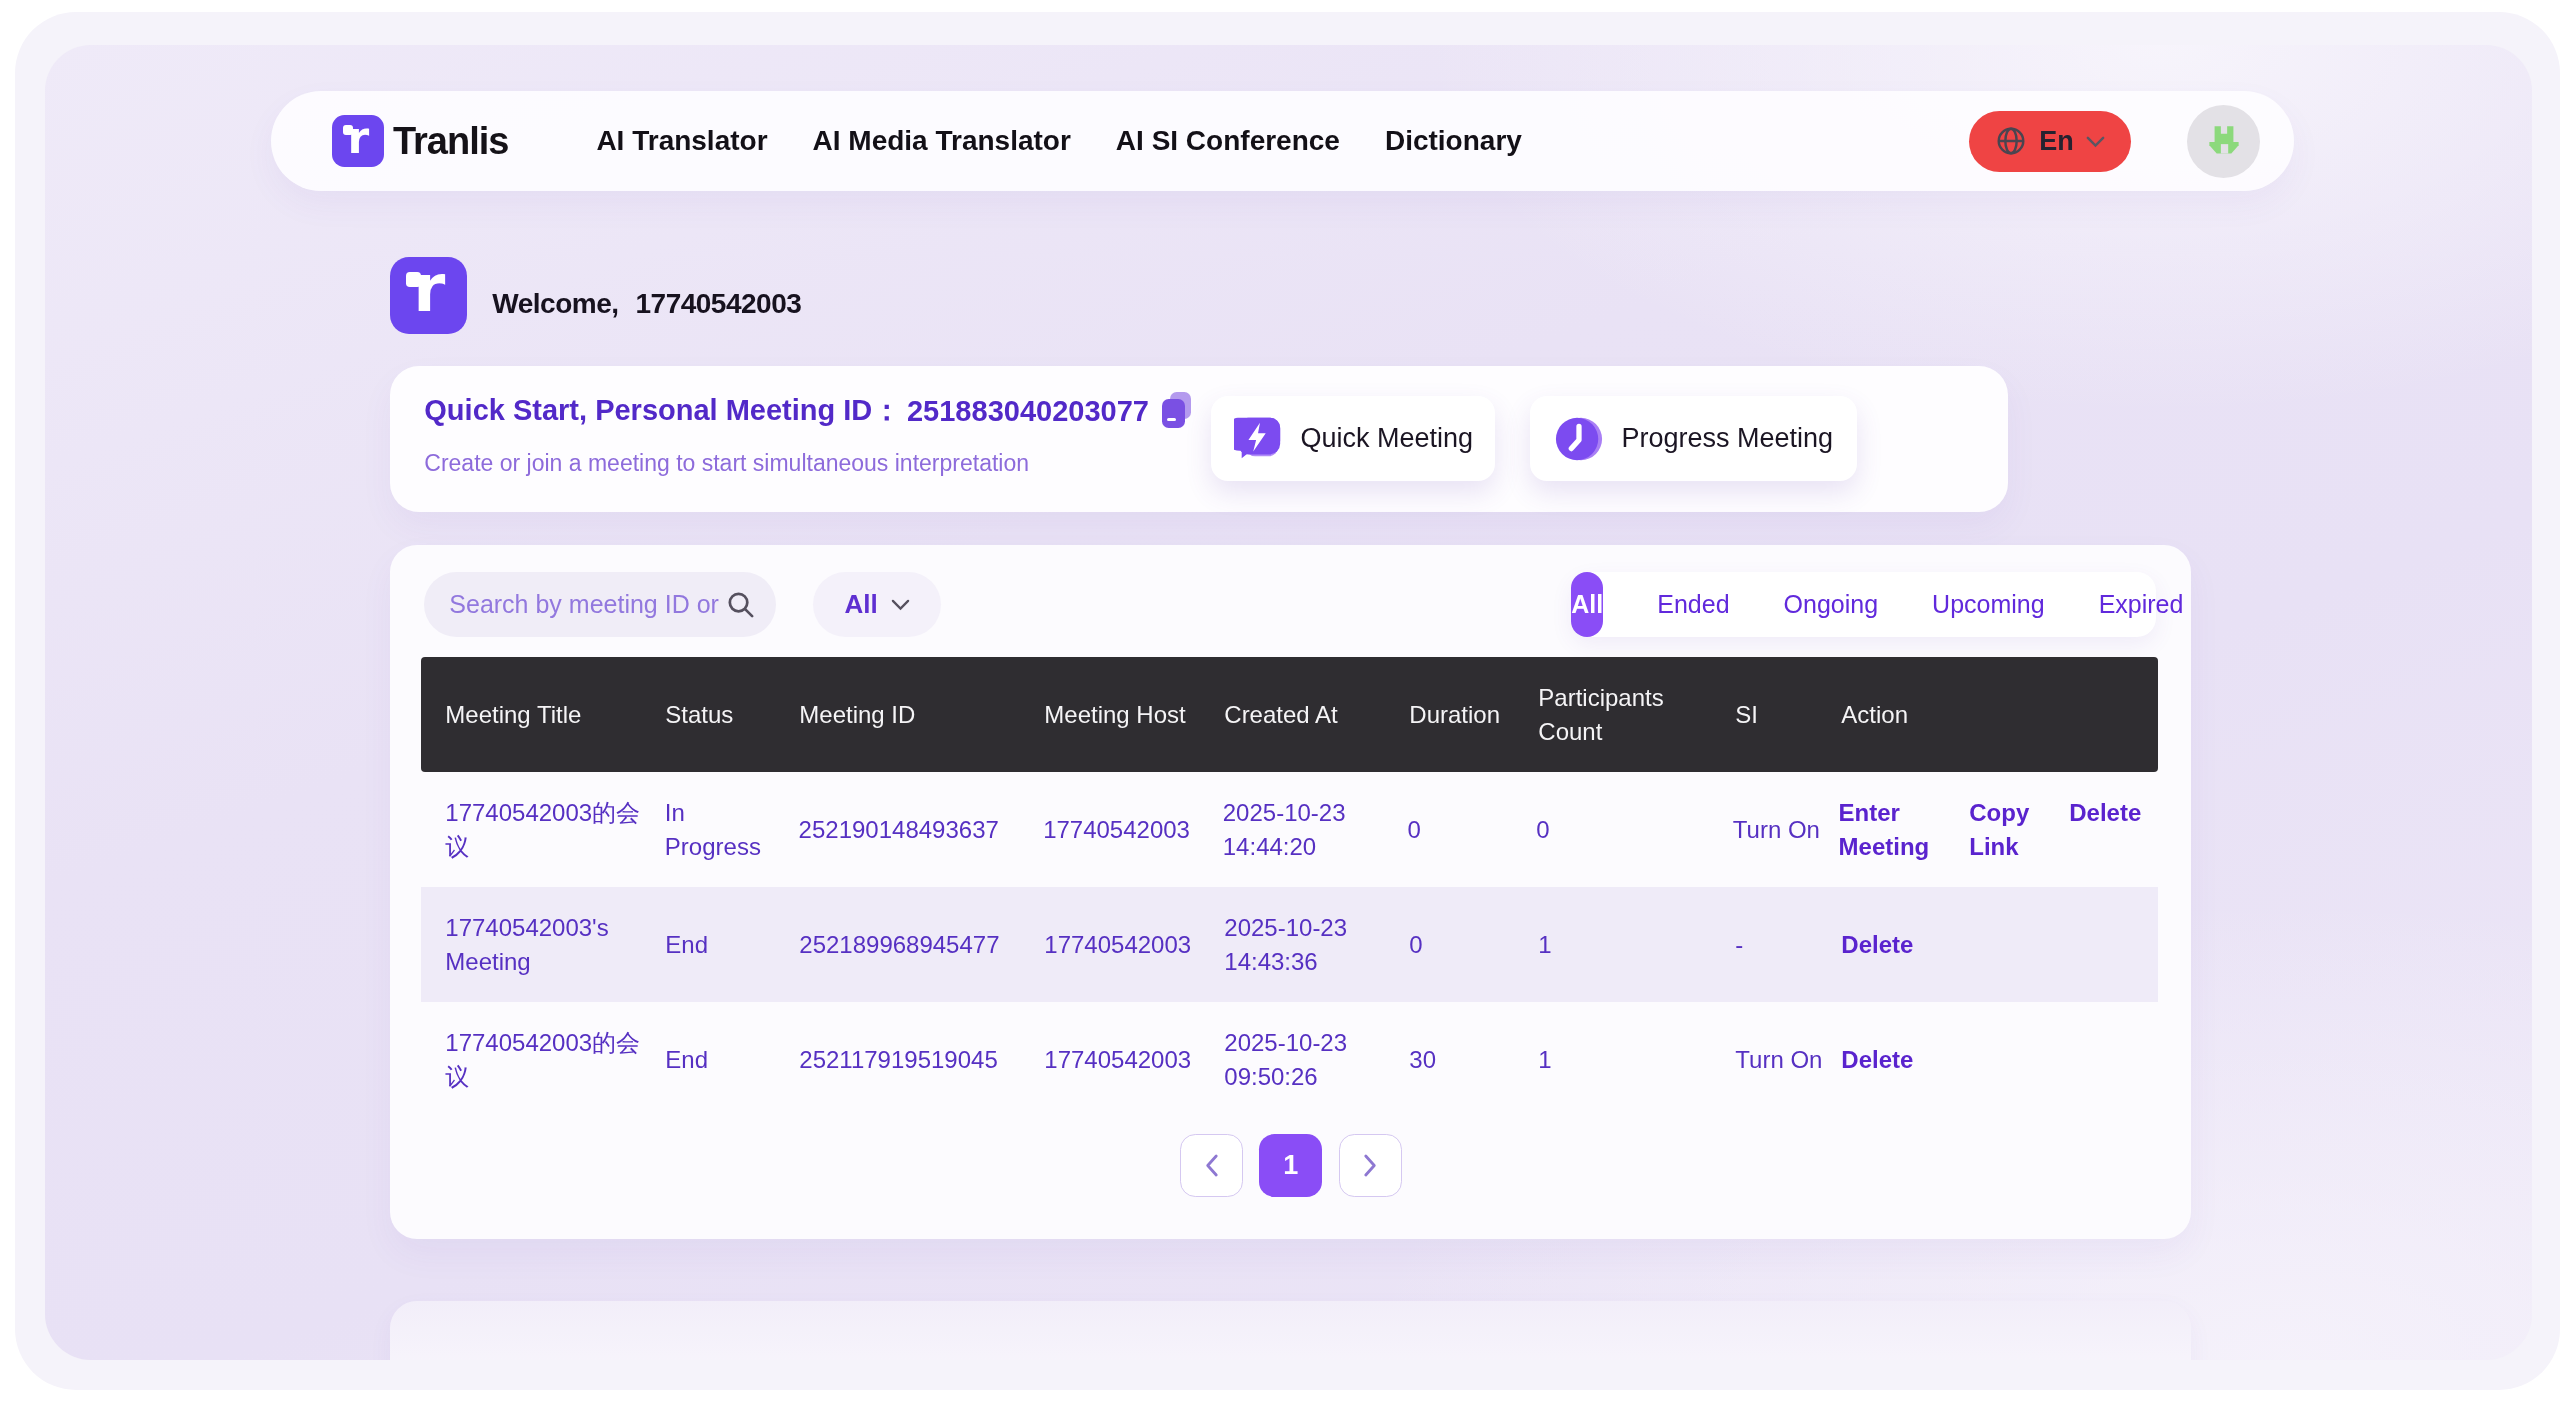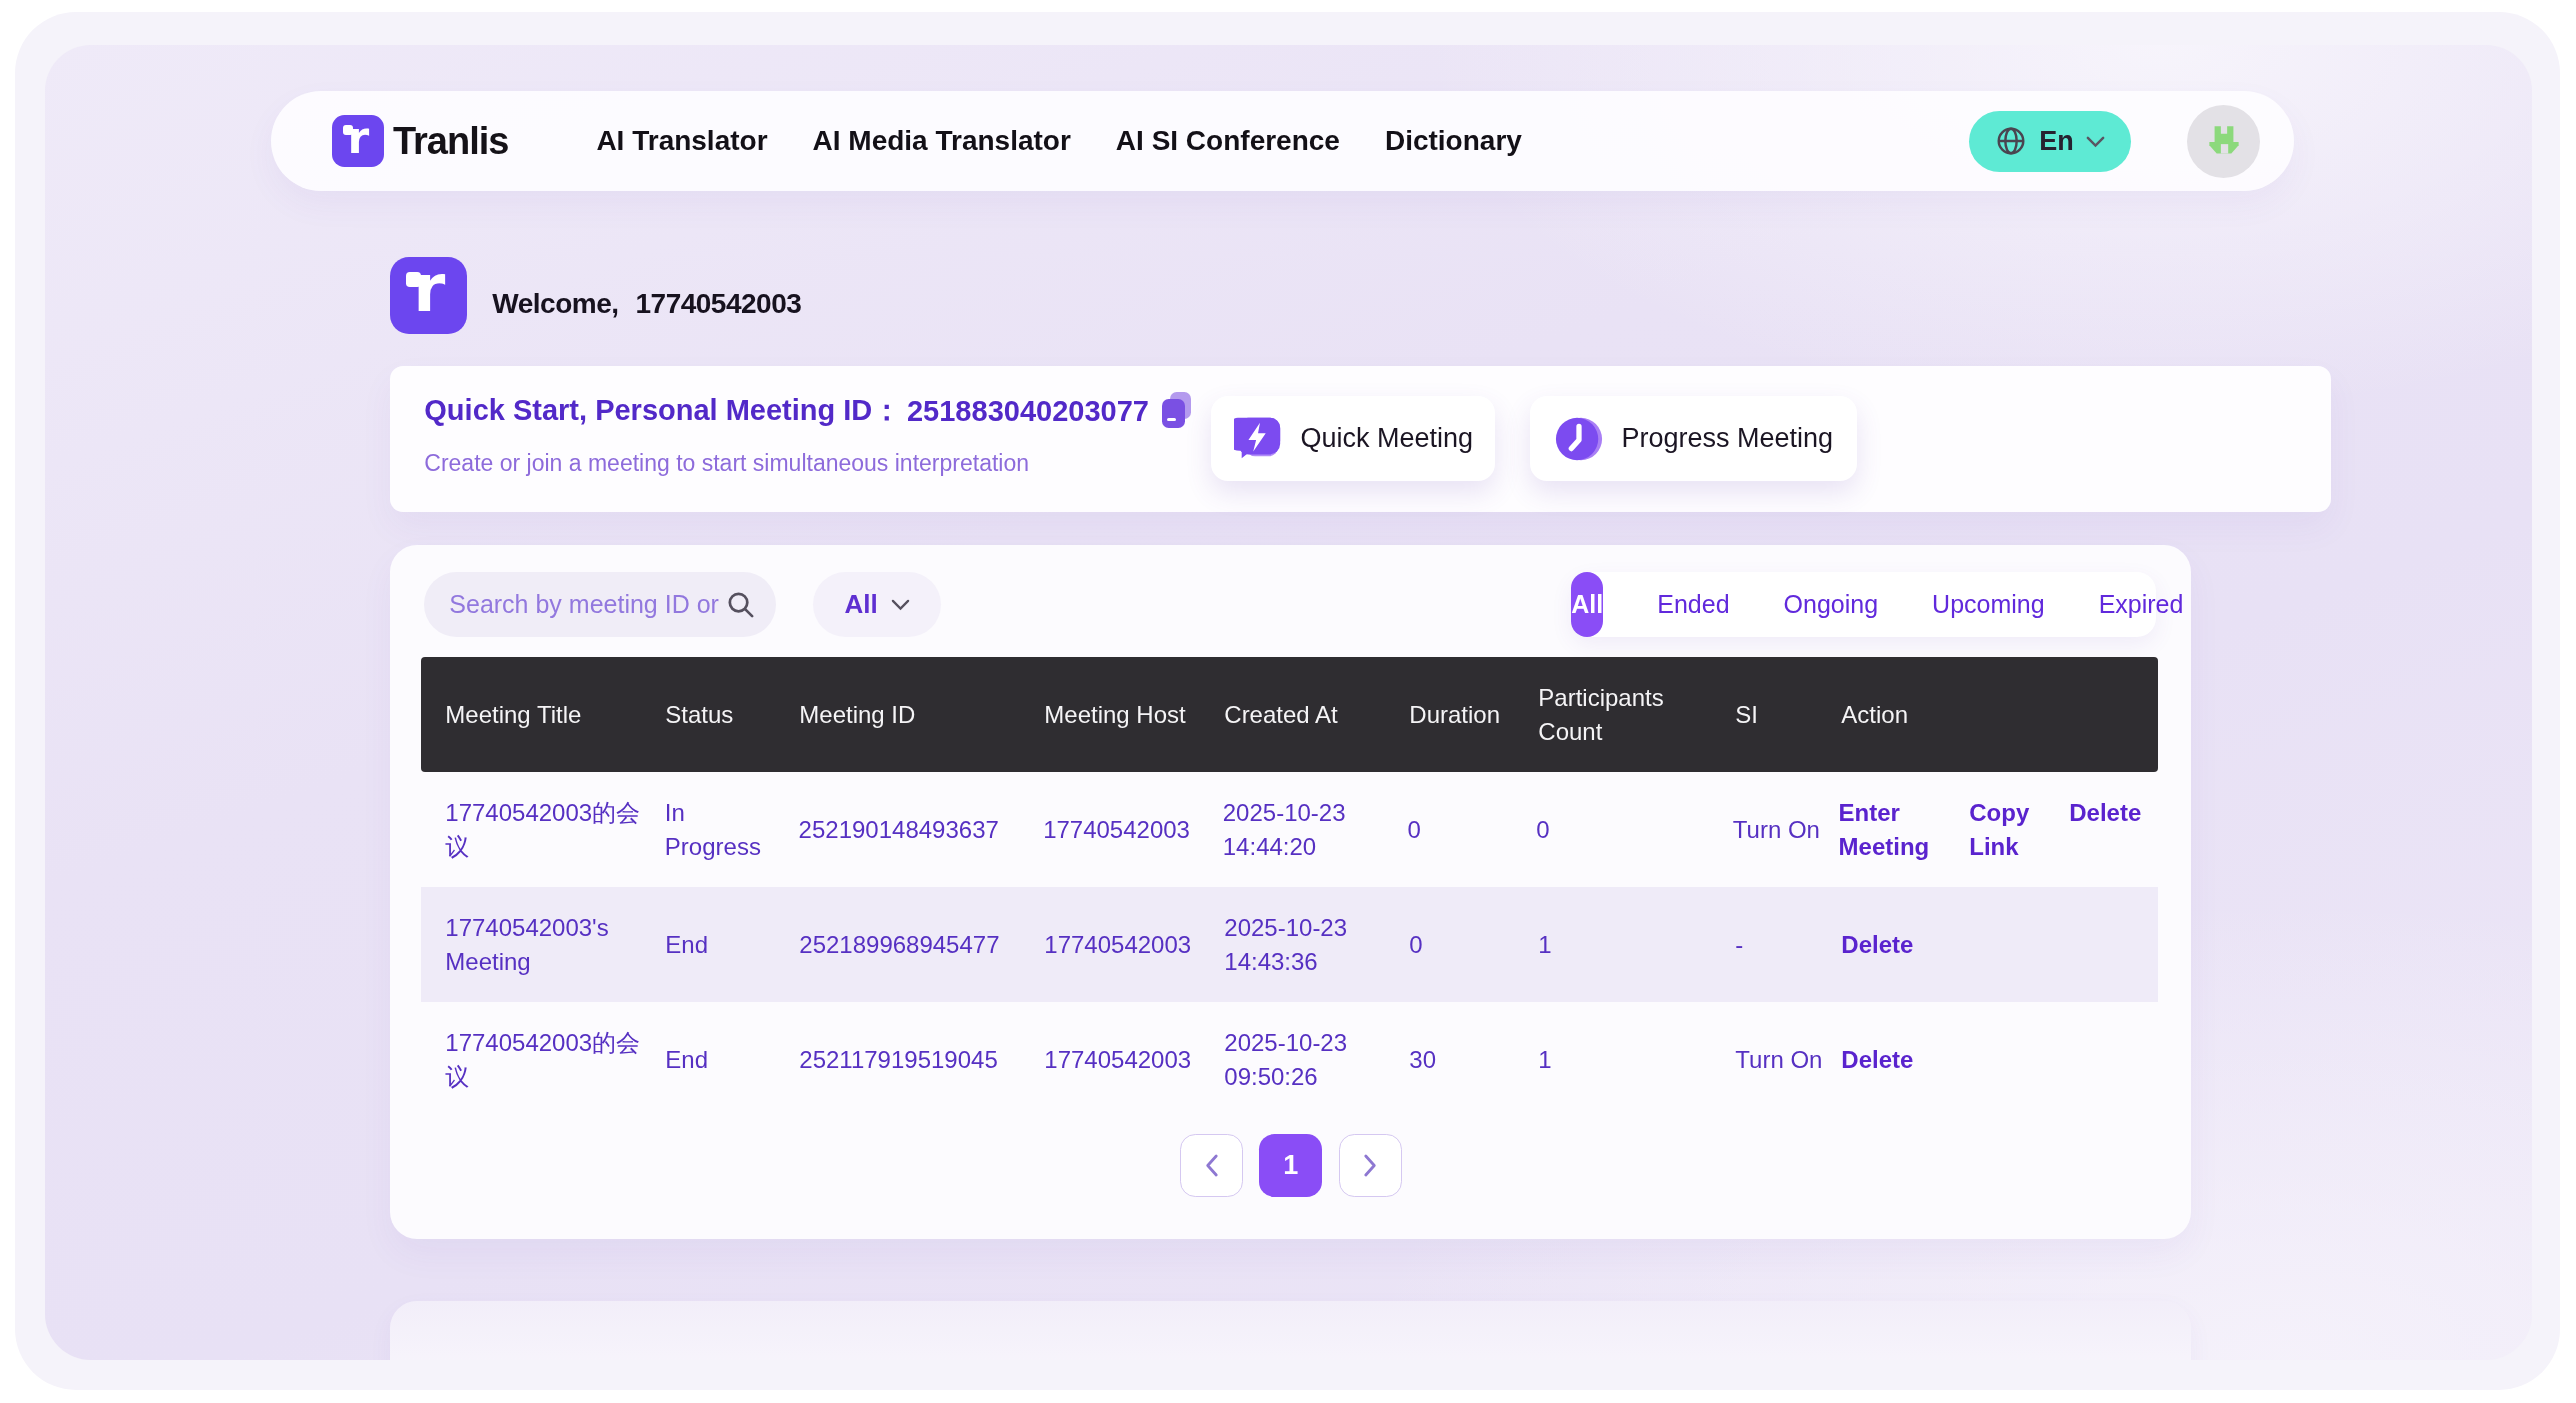--- a/index.html
+++ b/index.html
@@ -19,33 +19,33 @@
   .navbar{position:absolute;left:226px;top:46px;width:2023px;height:100px;background:rgba(253,252,255,.95);
           border-radius:50px;display:flex;align-items:center;padding:0 34px 0 61px;box-shadow:0 13.4px 33px rgba(96,62,180,.05);}
   .brand{display:flex;align-items:center;gap:8.6px;cursor:pointer;}
   .logo-mark{position:relative;width:52px;height:52px;border-radius:12.4px;background:#6C46EF;display:block;}
   .logo-dot{position:absolute;left:10.5px;top:9.6px;width:10.5px;height:10.5px;background:#fff;border-radius:2.9px;}
   .logo-r{position:absolute;left:15.3px;top:-3.8px;color:#fff;font-weight:700;font-size:44px;font-family:"DejaVu Sans",sans-serif;}
   .brand-name{font-size:38px;font-weight:800;color:#151218;letter-spacing:-1px;}
   .nav-links{display:flex;align-items:center;gap:45px;margin-left:88px;}
   .nav-link{font-size:28px;font-weight:700;color:#131017;cursor:pointer;}
   .nav-right{margin-left:auto;display:flex;align-items:center;gap:56px;}
-  .lang-pill{display:flex;align-items:center;gap:11.5px;background:#5eead4;border-radius:33px;height:61px;padding:0 25px;cursor:pointer;}
+  .lang-pill{display:flex;align-items:center;gap:11.5px;background:#ef4444;border-radius:33px;height:61px;padding:0 25px;cursor:pointer;}
   .lang-pill .lang-label{font-size:27px;font-weight:600;color:#262230;}
   .avatar{width:73px;height:73px;border-radius:50%;background:#E3E1E6;display:flex;align-items:center;justify-content:center;cursor:pointer;overflow:hidden;}
   
   .welcome{position:absolute;left:345px;top:212px;display:flex;align-items:center;gap:25px;}
   .welcome .logo-mark{width:77px;height:77px;border-radius:19px;}
   .welcome .logo-dot{left:15.3px;top:14.4px;width:15.3px;height:15.3px;border-radius:3.8px;}
   .welcome .logo-r{left:23px;top:-6.7px;font-size:65px;}
   .welcome-title{font-size:28px;font-weight:700;color:var(--text-dark);letter-spacing:-0.5px;margin-top:16px;}
   .welcome-title .uid{margin-left:17px;}
   
-  .quick-card{position:absolute;left:345px;top:321px;width:1941px;height:146px;background:rgba(255,255,255,.92);
-              border-radius:13px;box-shadow:0 15.3px 34px rgba(96,62,180,.05);}
+  .quick-card{position:absolute;left:345px;top:321px;width:1618px;height:146px;background:rgba(255,255,255,.92);
+              border-radius:29px;box-shadow:0 15.3px 34px rgba(96,62,180,.05);}
   .qs-title{position:absolute;left:34px;top:25px;display:flex;align-items:center;font-size:29px;font-weight:700;color:var(--title-purple);}
   .qs-title .qs-id{margin-left:5.7px;}
   .copy-icon{position:relative;width:34px;height:38px;margin-left:11.5px;cursor:pointer;}
   .copy-back{position:absolute;left:9.6px;top:0;width:21px;height:27px;border-radius:6.7px;background:#B49AEE;}
   .copy-front{position:absolute;left:1.9px;top:6.7px;width:23px;height:29px;border-radius:6.7px;background:#7A50E3;}
   .copy-front::after{content:"";position:absolute;left:4.8px;bottom:6.7px;width:8.6px;height:3.8px;border-radius:1.9px;background:#fff;}
   .qs-subtitle{position:absolute;left:34px;top:84px;font-size:23px;color:var(--muted-purple);}
   .qs-btn{position:absolute;top:30px;height:85px;background:#fff;border-radius:17px;box-shadow:0 11.5px 27px rgba(96,62,180,.14);
           display:flex;align-items:center;justify-content:center;gap:17px;cursor:pointer;}
   .qs-btn .lbl{font-size:27px;font-weight:500;color:#1B1523;}

